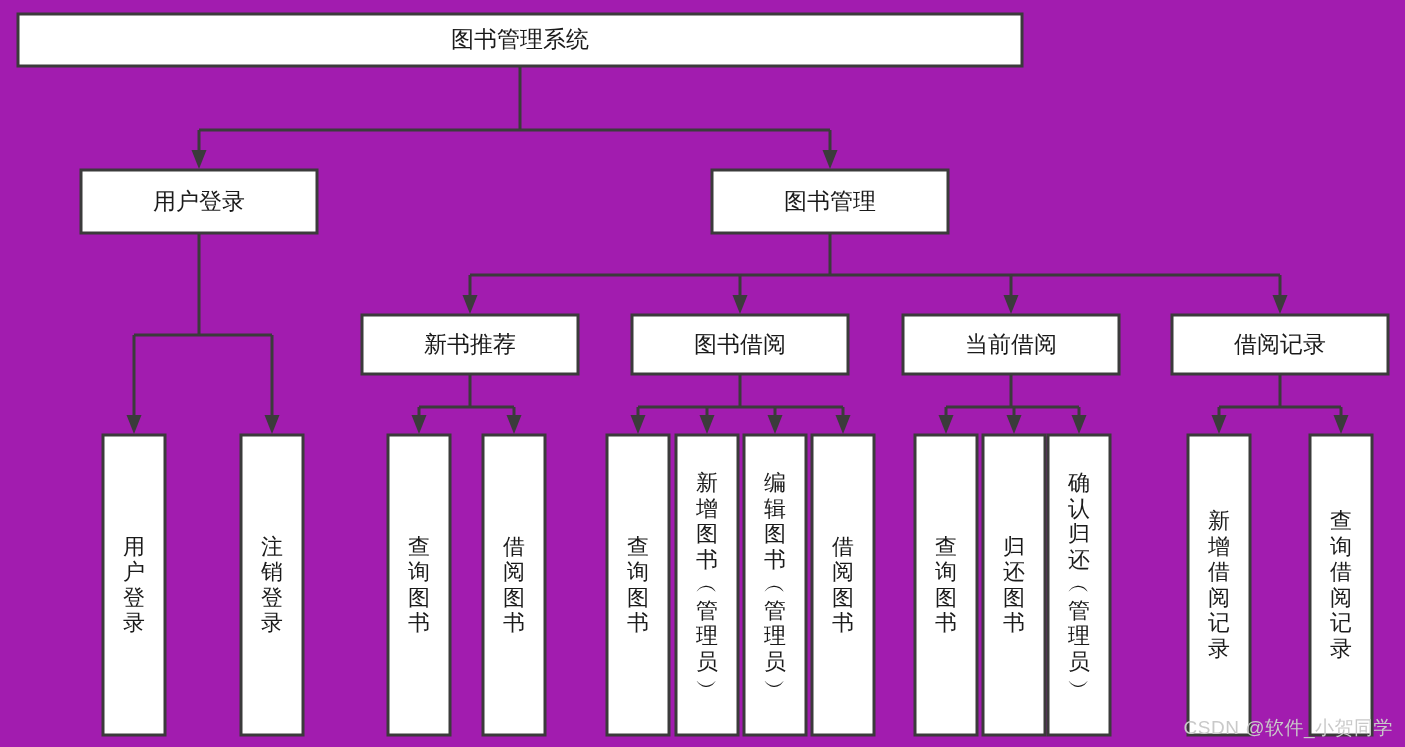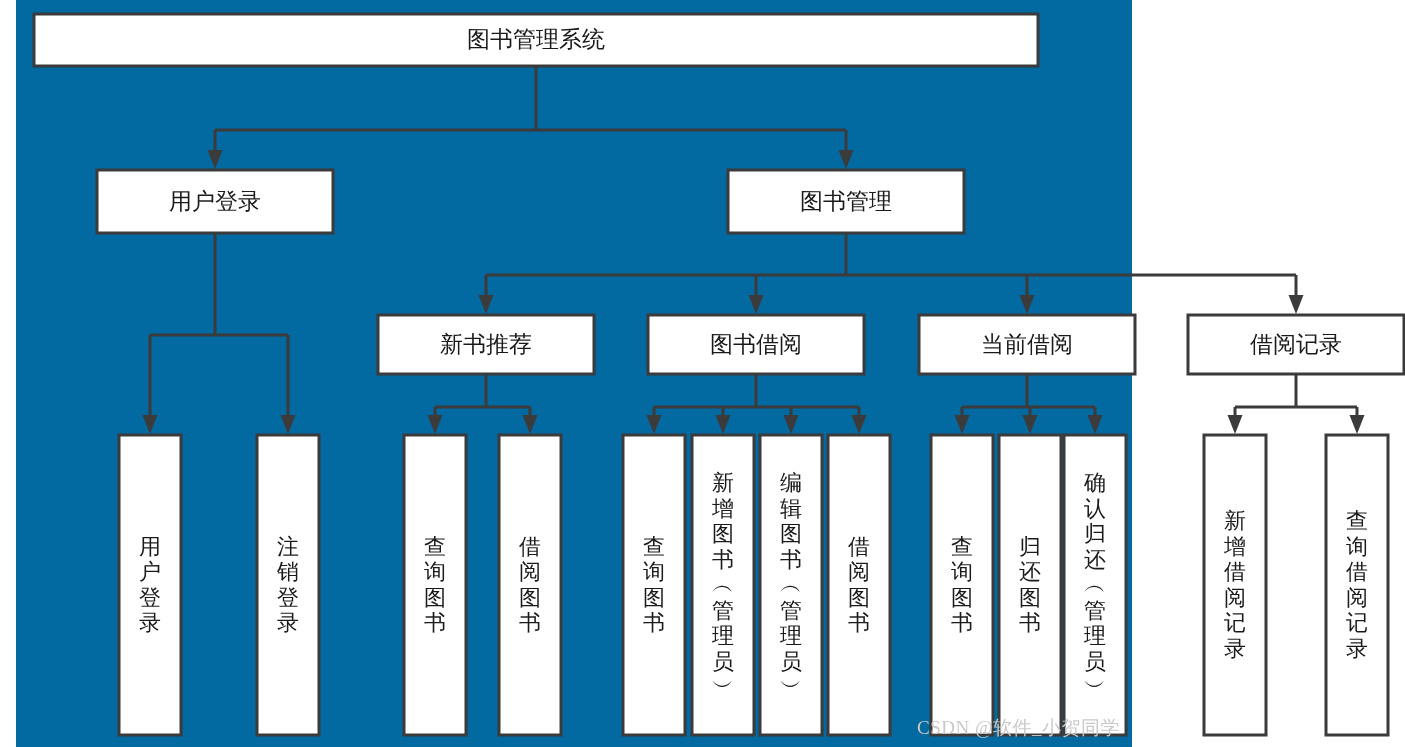--- a/index.html
+++ b/index.html
@@ -10,24 +10,23 @@
   }
   body {
     width: 1405px;
     height: 747px;
     font-family: "Liberation Sans", "DejaVu Sans", sans-serif;
     overflow: hidden;
     position: relative;
   }
   #diagram-root {
     position: relative;
-    width: 1116px;
+    width: 1405px;
     height: 747px;
-    background: #0369a1;
-    margin-left: 16px;
+    background: #a21caf;
   }
   svg.tree-canvas {
     position: absolute;
     left: 0;
     top: 0;
     width: 1405px;
     height: 747px;
     display: block;
   }
   .node-box {
@@ -55,21 +54,21 @@
   .node-label-v {
     font-family: "Liberation Sans", "DejaVu Sans", sans-serif;
     font-size: 22px;
     fill: #1a1a1a;
     text-anchor: middle;
   }
   .watermark-text {
     position: absolute;
     right: 12px;
     bottom: 6px;
-    font-family: Liberation Serif, serif;
+    font-family: Liberation Sans, sans-serif;
     font-size: 19px;
     color: #c9c9c9;
     letter-spacing: 0.5px;
     white-space: nowrap;
     user-select: none;
   }
 </style>
 </head>
 <body>
 

